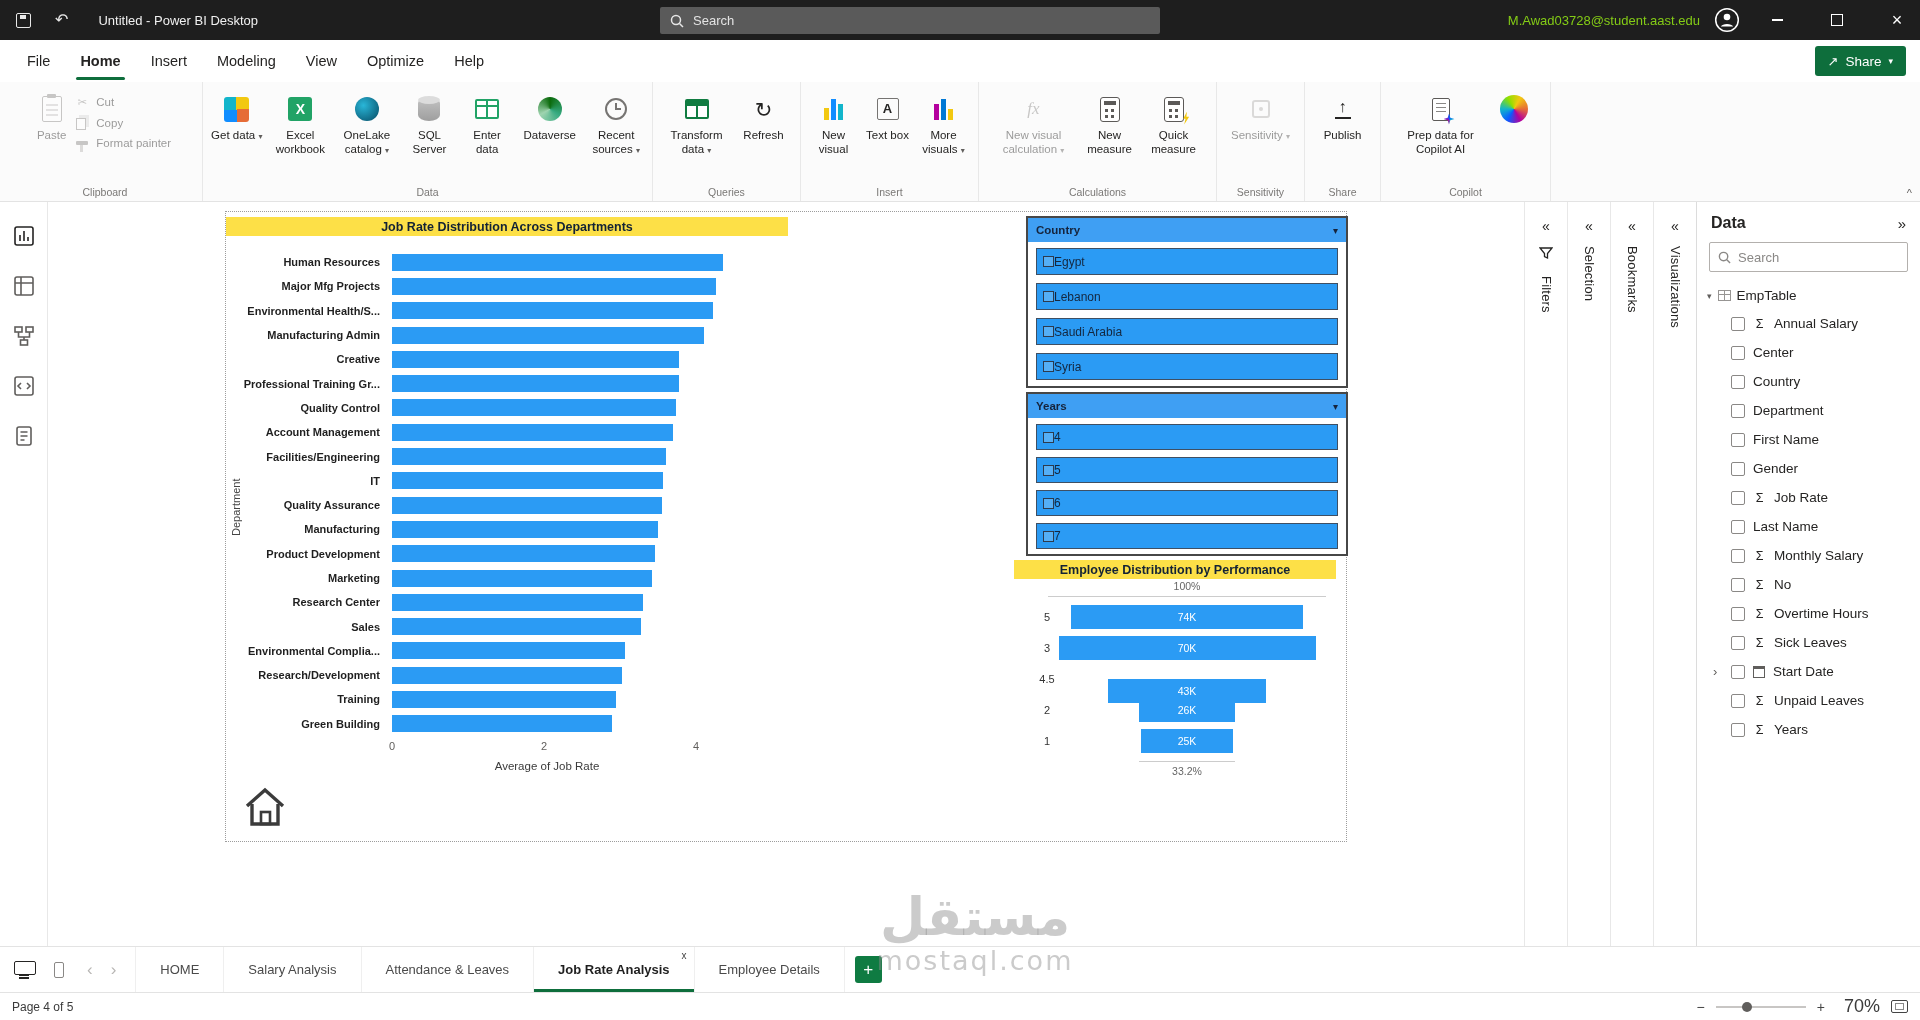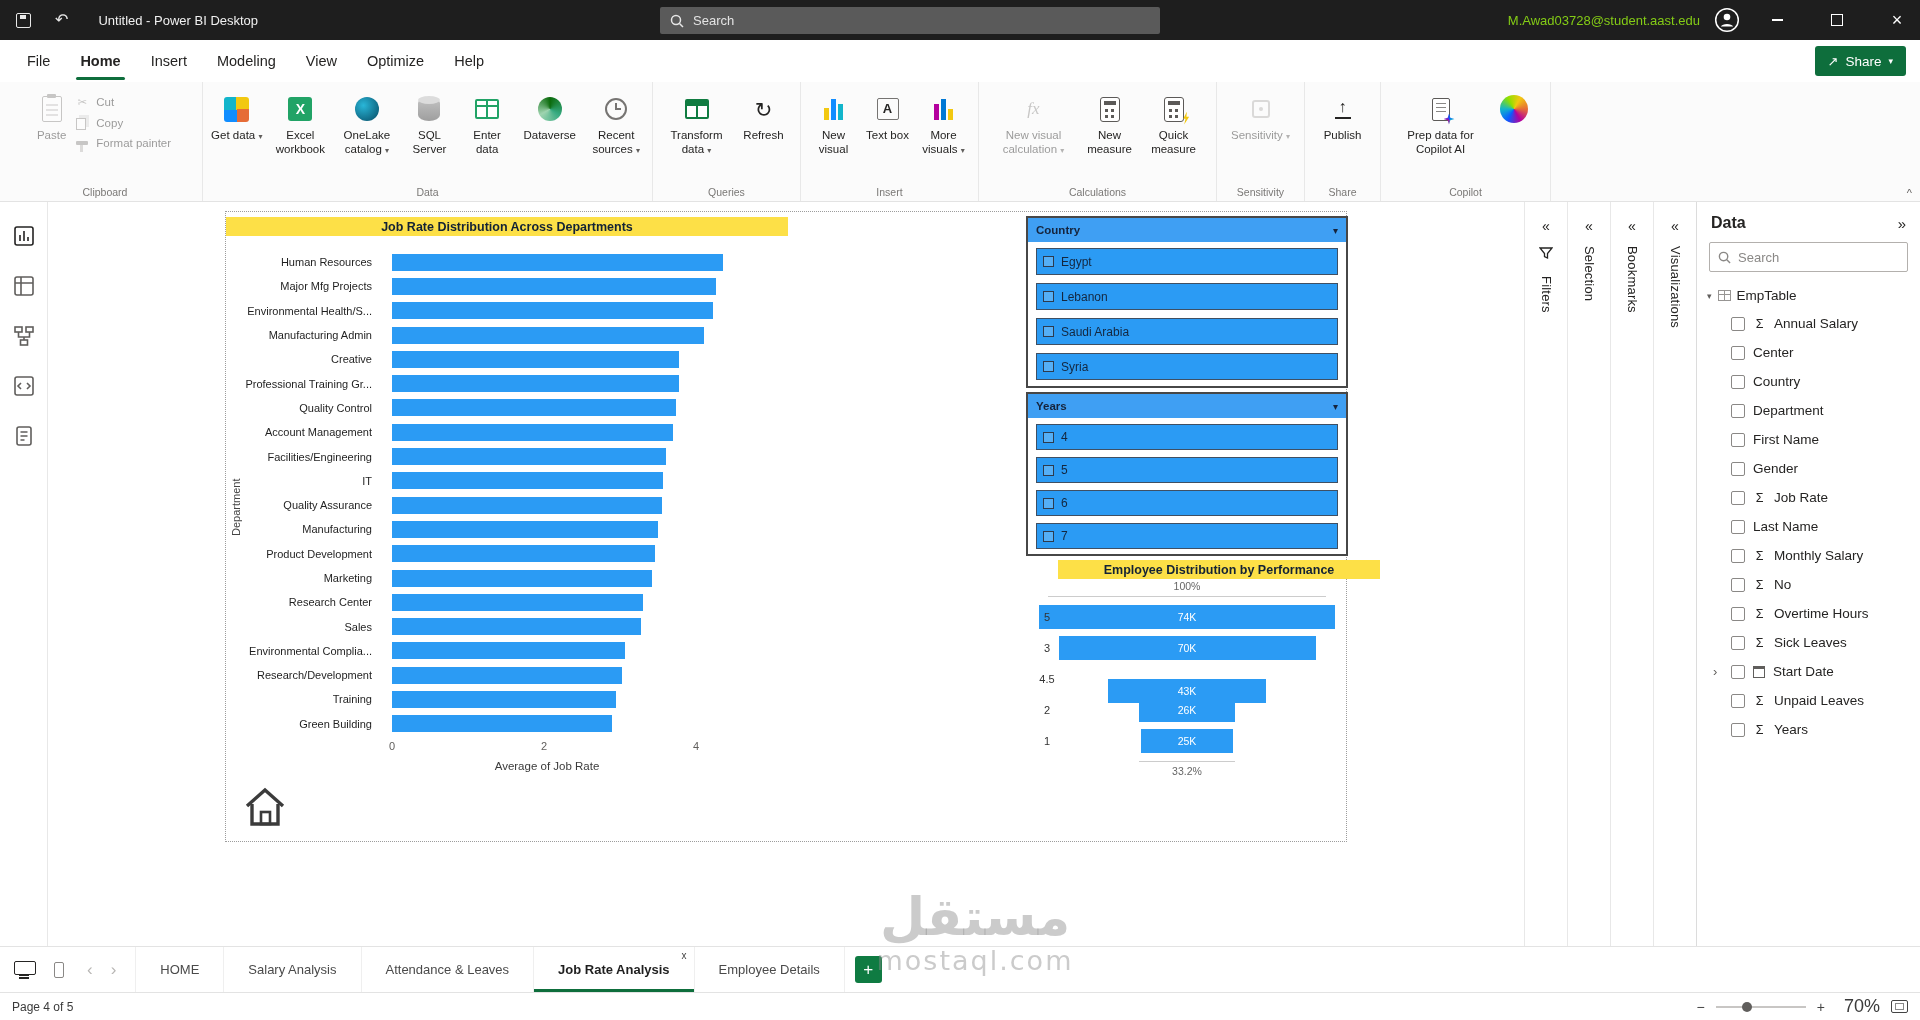--- a/index.html
+++ b/index.html
@@ -104,42 +104,42 @@
     display:flex; flex-direction:column; align-items:center; padding-top:22px; gap:26px; }
   .rail-btn{ width:24px; height:24px; color:#605e5c; display:flex; }
   .rail-btn.active{ color:#252423; }
 
   .canvas{ flex:1; position:relative; background:#fff; overflow:hidden; }
   .page{ position:absolute; left:177px; top:9px; width:1122px; height:631px; border:1px dotted #9c9c9c; background:#fff; }
 
   .vis-title{ position:absolute; background:#fde047; color:#132235; font-size:12.5px; font-weight:700;
     display:flex; align-items:center; justify-content:center; }
   .bar-title{ left:0; top:5px; width:562px; height:19px; }
-  .funnel-title{ left:832px; top:348px; width:322px; height:19px; }
+  .funnel-title{ left:788px; top:348px; width:322px; height:19px; }
 
   .bar-rows{ position:absolute; left:6px; top:38px; width:530px; }
   .bar-row{ height:24.3px; display:flex; align-items:center; }
-  .bar-cat{ width:160px; padding-right:20px; text-align:right; font-size:11px; font-weight:400; color:#1f1f1f; white-space:nowrap; overflow:hidden; flex:none; }
+  .bar-cat{ width:160px; padding-right:12px; text-align:right; font-size:11px; font-weight:700; color:#1f1f1f; white-space:nowrap; overflow:hidden; flex:none; }
   .bar{ height:17px; background:#2b9bf4; }
   .bar-xticks{ position:absolute; top:528px; left:0; width:100%; height:14px; }
   .xtick{ position:absolute; transform:translateX(-50%); font-size:11px; color:#605e5c; }
   .bar-xlabel{ position:absolute; left:166px; top:548px; width:310px; text-align:center; font-size:11.5px; color:#3b3b3b; }
   .bar-ylabel{ position:absolute; left:4px; top:160px; height:270px; writing-mode:vertical-rl; transform:rotate(180deg);
     display:flex; align-items:center; justify-content:center; font-size:11px; color:#444; }
 
   .slicer{ position:absolute; left:800px; width:322px; background:#fff; border:2px solid #474747; }
   .slicer-0{ top:4px; height:172px; }
   .slicer-1{ top:180px; height:164px; }
   .slicer-head{ height:24px; background:#3f9ff3; display:flex; align-items:center; justify-content:space-between;
     padding:0 8px; font-size:11.5px; font-weight:600; color:#16243c; }
   .s-chev{ font-size:10px; color:#16243c; }
   .slicer-items{ padding:6px 8px 0; }
   .slicer-0 .slicer-item{ height:27px; margin-bottom:8px; }
   .slicer-1 .slicer-item{ height:26px; margin-bottom:7px; }
-  .slicer-item{ background:#2b9bf4; border:1px solid #3f4f63; display:flex; align-items:center; gap:7px; padding:0 6px; }
+  .slicer-item{ background:#2b9bf4; border:1px solid #3f4f63; display:flex; align-items:center; gap:0; padding:0 6px; }
   .cbx{ width:11px; height:11px; border:1.5px solid #2d3b4e; background:rgba(255,255,255,.2); flex:none; }
   .slicer-label{ font-size:12px; color:#14273f; }
 
   .funnel-top{ position:absolute; top:368px; left:800px; width:322px; text-align:center; font-size:10.5px; color:#666; }
   .funnel-topline{ position:absolute; top:384px; left:822px; width:278px; border-top:1px solid #ccc; }
   .funnel-rows{ position:absolute; left:800px; top:389px; width:322px; }
   .funnel-row{ position:relative; height:31px; display:flex; align-items:center; justify-content:center; }
   .f-cat{ position:absolute; left:6px; width:30px; text-align:center; font-size:11px; color:#333; }
   .f-bar{ height:24px; background:#2b9bf4; color:#fff; font-size:10.5px; display:flex; align-items:center; justify-content:center; }
   .funnel-botline{ position:absolute; top:549px; left:913px; width:96px; border-top:1px solid #ccc; }
@@ -638,21 +638,21 @@
             </div>
           </div>
       </div>
 
       <div class="vis-title funnel-title">Employee Distribution by Performance</div>
       <div class="funnel-top">100%</div>
       <div class="funnel-topline"></div>
       <div class="funnel-rows">
           <div class="funnel-row">
             <span class="f-cat">5</span>
-            <div class="f-bar" style="width: 296px;">74K</div>
+            <div class="f-bar" style="width: 232px;">74K</div>
           </div>
           <div class="funnel-row">
             <span class="f-cat">3</span>
             <div class="f-bar" style="width: 257px;">70K</div>
           </div>
           <div class="funnel-row">
             <span class="f-cat">4.5</span>
             <div class="f-bar" style="width: 158px; margin-top: 24px;">43K</div>
           </div>
           <div class="funnel-row">

